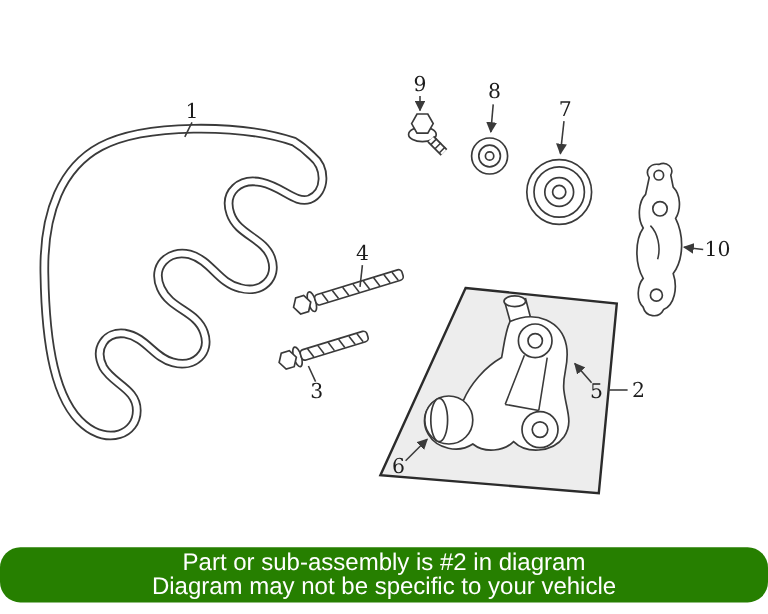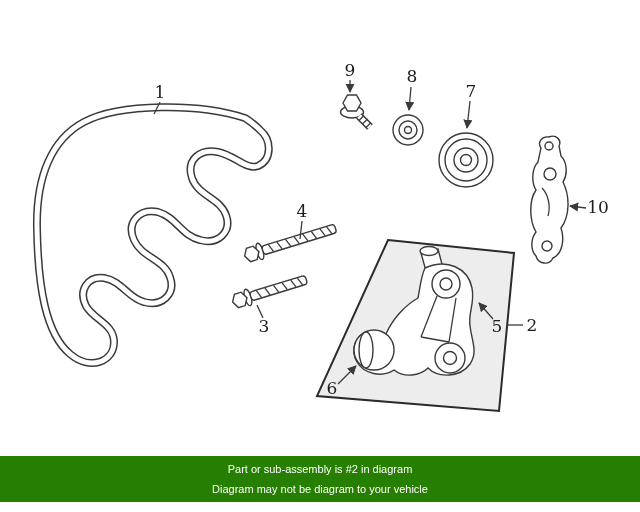--- a/index.html
+++ b/index.html
@@ -18,22 +18,23 @@
   }
   .ln{stroke:#3a3a3a;stroke-width:1.3;fill:none;}
   .part{stroke:#3a3a3a;stroke-width:1.4;fill:#ffffff;}
   .part-nf{stroke:#3a3a3a;stroke-width:1.4;fill:none;}
   .banner{
     position:absolute;
     left:0;top:456px;width:640px;height:46px;
     background:#267f00;
     color:#ffffff;
     display:flex;flex-direction:column;align-items:center;justify-content:center;
-    font-size:11px;line-height:20px;
+    font-size:20px;line-height:20px;
     text-align:center;
+    border-radius:17px;
   }
 </style>
 </head>
 <body>
 
 <div class="stage">
 
   <svg width="640" height="455" viewBox="0 0 640 455">
 
     <defs>
@@ -204,16 +205,16 @@
 
     <line class="ln" x1="338" y1="384" x2="356" y2="366" marker-end="url(#arrow)"></line>
     <text class="callout" x="332" y="394" text-anchor="middle">6</text>
 
     <line class="ln" x1="507" y1="325" x2="523" y2="325"></line>
     <text class="callout" x="532" y="331" text-anchor="middle">2</text>
   </svg>
 
   <div class="banner" style="background: rgb(38, 127, 0); color: rgb(255, 255, 255);">
     <div>Part or sub-assembly is #2 in diagram</div>
-    <div>Diagram may not be diagram to your vehicle</div>
+    <div>Diagram may not be specific to your vehicle</div>
   </div>
 
 </div>
 
 </body></html>

